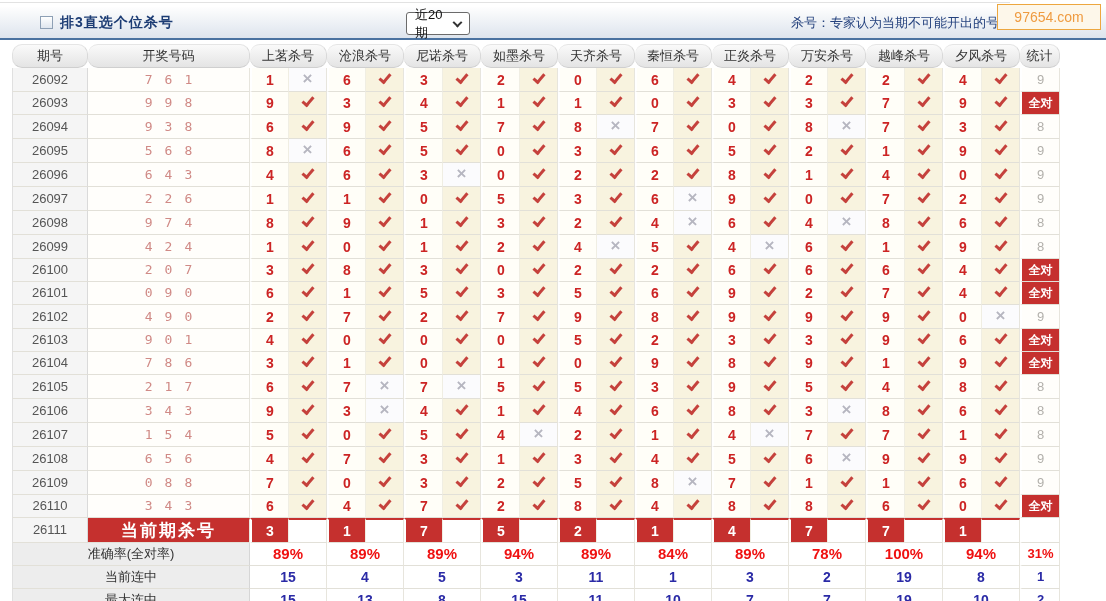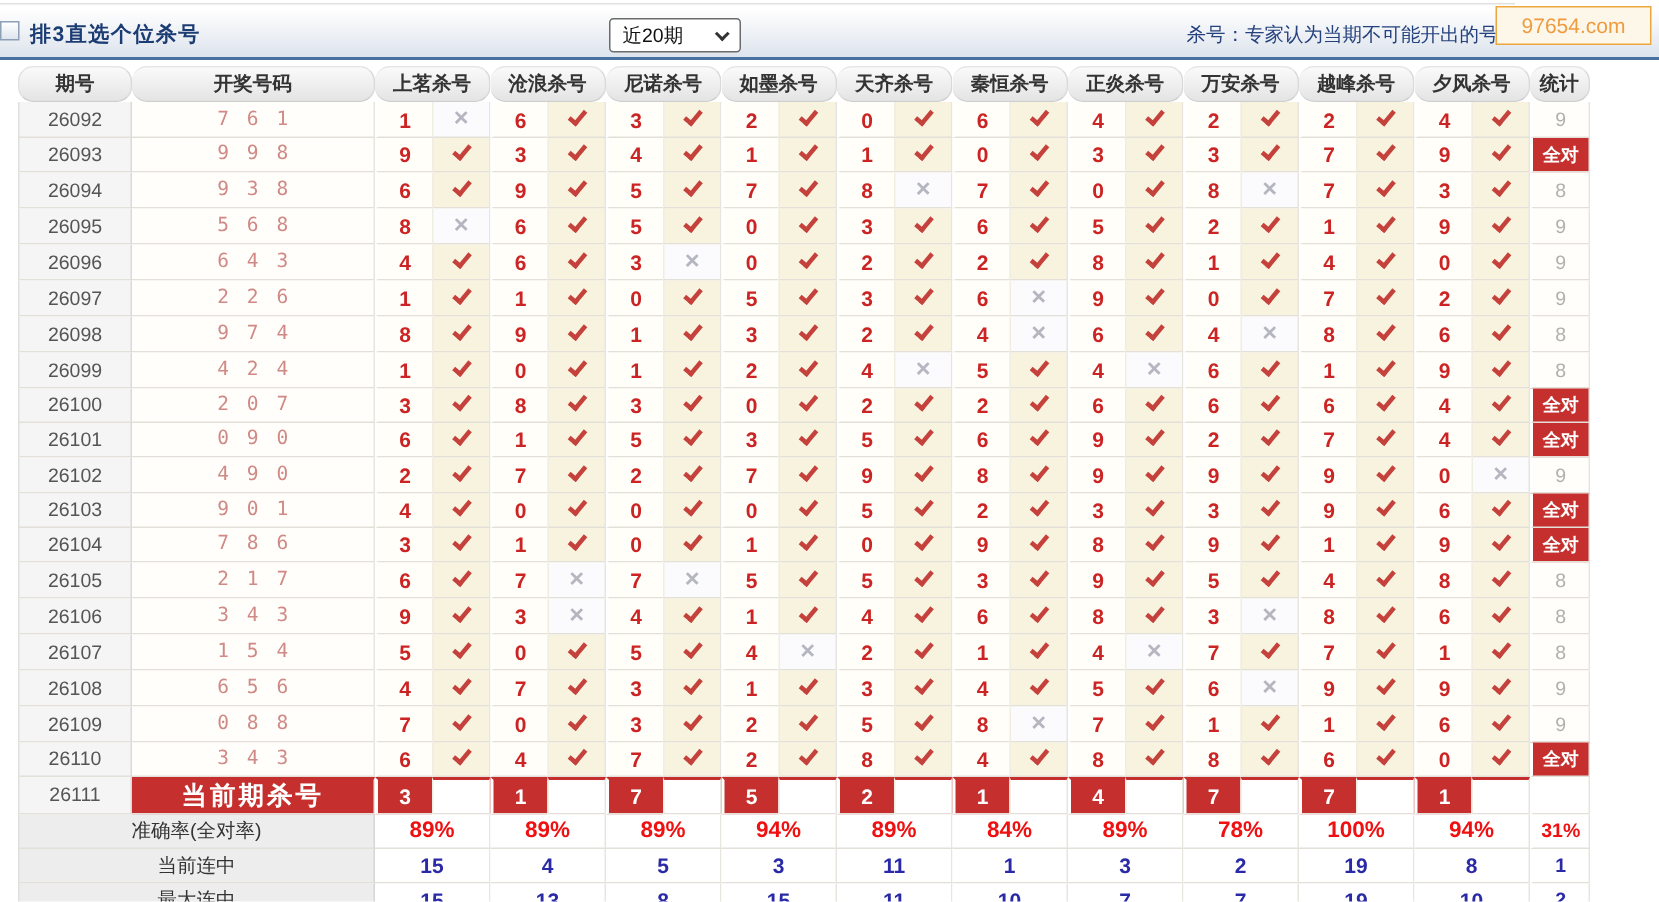--- a/index.html
+++ b/index.html
@@ -4,43 +4,43 @@
 <style>
   * { margin:0; padding:0; box-sizing:border-box; }
   html,body { width:1106px; height:601px; background:#fff; overflow:hidden;
     font-family:"Liberation Sans","DejaVu Sans",sans-serif; position:relative; }
   .topline { position:absolute; top:2px; left:0; width:1010px; border-top:1px solid #e2e2e2; }
 
   
   .titlebar { position:relative; margin-top:7px; height:33px;
     background:linear-gradient(#fefefe,#dde4ed); border-bottom:2px solid #4a72a0;
     display:flex; align-items:center; }
-  .title-left { display:flex; align-items:flex-start; gap:7px; padding-left:0; }
+  .title-left { display:flex; align-items:center; gap:7px; padding-left:0;margin-left:40px; }
   .cbx { width:13px; height:13px; border:1px solid #8ea0b5; background:linear-gradient(#fff,#dfe6ee); display:inline-block; }
   .page-title { font-size:14px; font-weight:bold; color:#1c3c74; letter-spacing:1px; }
-  .range-select { position:absolute; left:406px; top:5px; height:23px; width:88px;
+  .range-select { position:absolute; left:406px; top:5px; height:23px; width:64px;
     border:1px solid #6b6b6b; border-radius:3px; background:#fff; display:flex;
-    align-items:center; justify-content:space-between; padding:0 8px; font-size:13px; color:#111; cursor:pointer; }
+    align-items:center; justify-content:flex-end; padding:0 8px; font-size:13px; color:#111; cursor:pointer; }
   .chev { width:7px; height:7px; border-right:2px solid #333; border-bottom:2px solid #333;
     transform:rotate(45deg); margin-top:-3px; }
   .note-group { position:absolute; right:46px; top:0; height:100%; display:flex; align-items:center; gap:6px; }
   .kill-note { font-size:13px; color:#25427e; }
   .bookmark { display:flex; align-items:center; gap:2px; font-size:13px; color:#1f3a77; cursor:pointer; }
 
   
   .badge { position:absolute; top:4px; right:5px; width:104px; height:26px; line-height:24px;
     text-align:center; border:1px solid #eda73f; background:#fdf7ea; color:#ef9b40;
     font-size:14px; z-index:5; }
 
   
   table { border-collapse:separate; border-spacing:0; table-layout:fixed; width:1048px;
     margin:4px 0 0 12px; }
   td,th { height:22px; line-height:22px; text-align:center; font-size:13px; overflow:hidden;
     border-right:1px solid #e7e5dd; border-bottom:1px solid #e2e0d8; padding:0; }
-  th { background:linear-gradient(#fafafa,#e4e4e4); color:#333; font-weight:bold;
+  th { background:linear-gradient(#fafafa,#e4e4e4); color:#333; font-weight:normal;
     border-right:1px solid #d9d9d9; border-bottom:1px solid #cfcfcf; border-top:1px solid #e5e5e5;border-radius:10px; }
   th:first-child, td:first-child { border-left:1px solid #e0e0e0; }
   .period { background:#f5f5f5; color:#555; border-right:1px solid #dadada; }
   .draw-num { background:#fffefb; color:#d08a86; font-family:"DejaVu Sans Mono","Liberation Mono",monospace;
     letter-spacing:12px; text-indent:12px; font-size:13px; }
   .kn { background:#fffef8; color:#cc2424; font-weight:bold; font-size:14px;
     border-left:2px solid #fff; border-right:none; }
   .km { background:#f8f3df; border-left:1px solid #f0eee3; }
   .km.miss { background:#fbfbfd; }
   .stat { background:#fffefb; color:#b2b0ab; border-left:2px solid #fff; }

